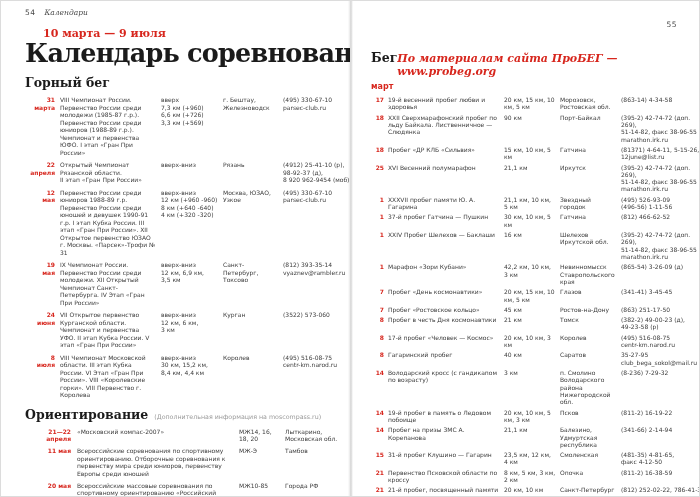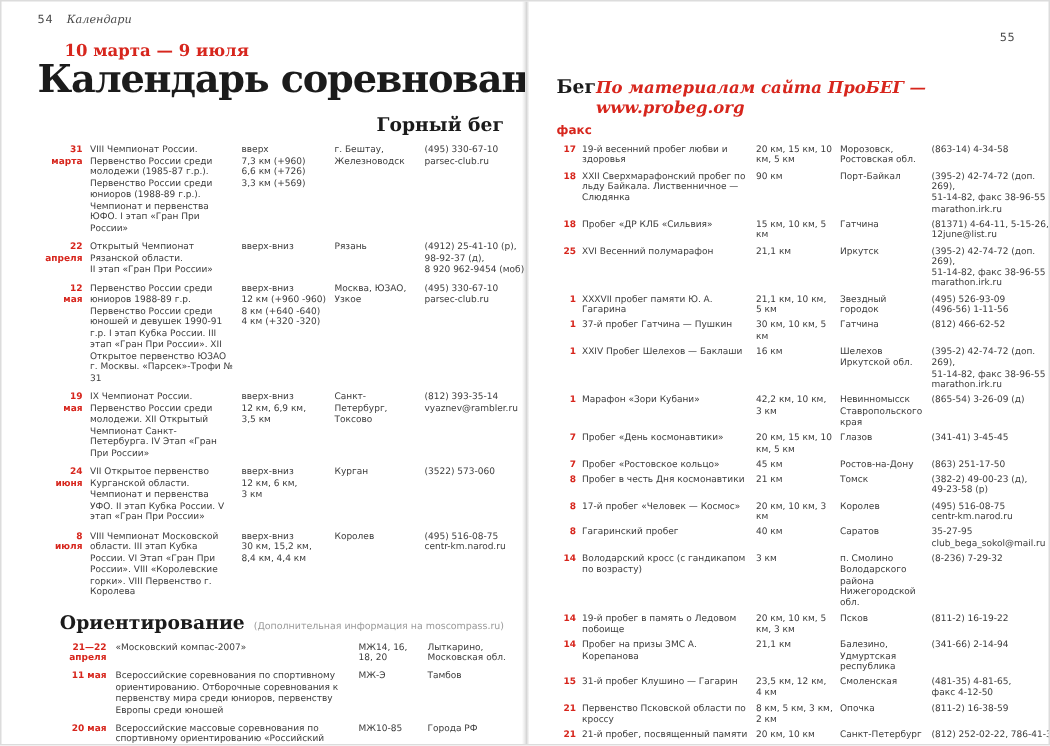--- a/index.html
+++ b/index.html
@@ -15,21 +15,21 @@
     background:linear-gradient(90deg,rgba(0,0,0,0) 0%,rgba(0,0,0,0.10) 45%,rgba(0,0,0,0.18) 55%,rgba(0,0,0,0) 100%);}
   .folio{font-size:7.5px;color:#4a4a4a;height:12px;}
   .folio .pnum{letter-spacing:0.5px;}
   .folio .sect{font-family:"DejaVu Serif","Liberation Serif",serif;font-style:italic;margin-left:9px;}
   .folio-right{text-align:right;}
   .kicker{color:var(--accent);font-family:"DejaVu Serif","Liberation Serif",serif;font-weight:bold;
     font-size:11px;margin:7px 0 0 18px;}
   .main-title{font-family:"DejaVu Serif","Liberation Serif",serif;font-weight:bold;font-size:25.5px;
     letter-spacing:-0.8px;color:#1b1b1b;line-height:1.02;margin:0 0 9px 0;white-space:nowrap;}
   .section-head{font-family:"DejaVu Serif","Liberation Serif",serif;font-weight:bold;font-size:12.5px;
-    color:#1b1b1b;margin:8px 0 6px 0;text-align:right;}
+    color:#1b1b1b;margin:8px 0 6px 0;}
   .section-note{font-family:"DejaVu Sans","Liberation Sans",sans-serif;font-weight:normal;
     font-size:6.3px;color:#9a9a9a;margin-left:6px;letter-spacing:0;}
   .tbl{font-size:6px;line-height:1.25;}
   .cell{white-space:pre-line;}
   .date-cell{color:var(--accent);font-weight:bold;text-align:right;}
   .mrow{display:grid;grid-template-columns:30px 96px 57px 55px 72px;column-gap:5px;margin-bottom:5px;}
   .orow{display:grid;grid-template-columns:46px 156px 40px 66px;column-gap:6px;margin-bottom:4.5px;}
   .rrow{display:grid;grid-template-columns:13px 112px 52px 57px 85px;column-gap:4px;margin-bottom:3px;line-height:1.22;}
   .rrow .date-cell{text-align:right;}
   .beg-head{display:flex;justify-content:space-between;align-items:baseline;margin-top:10px;}
@@ -165,21 +165,21 @@
   <div class="page page-right">
     <div class="folio folio-right">
       <span class="pnum">55</span>
     </div>
 
     <div class="beg-head">
       <span class="section-head">Бег</span>
       <span class="source-note">По материалам сайта ПроБЕГ — www.probeg.org</span>
     </div>
 
-    <div class="month-label month-first">факс</div>
+    <div class="month-label month-first">март</div>
     <div class="tbl">
 
         <div class="rrow">
           <div class="cell date-cell">17</div>
           <div class="cell">19-й весенний пробег любви и здоровья</div>
           <div class="cell">20 км, 15 км, 10 км, 5 км</div>
           <div class="cell">Морозовск,
 Ростовская обл.</div>
           <div class="cell">(863-14) 4-34-58</div>
         </div>

